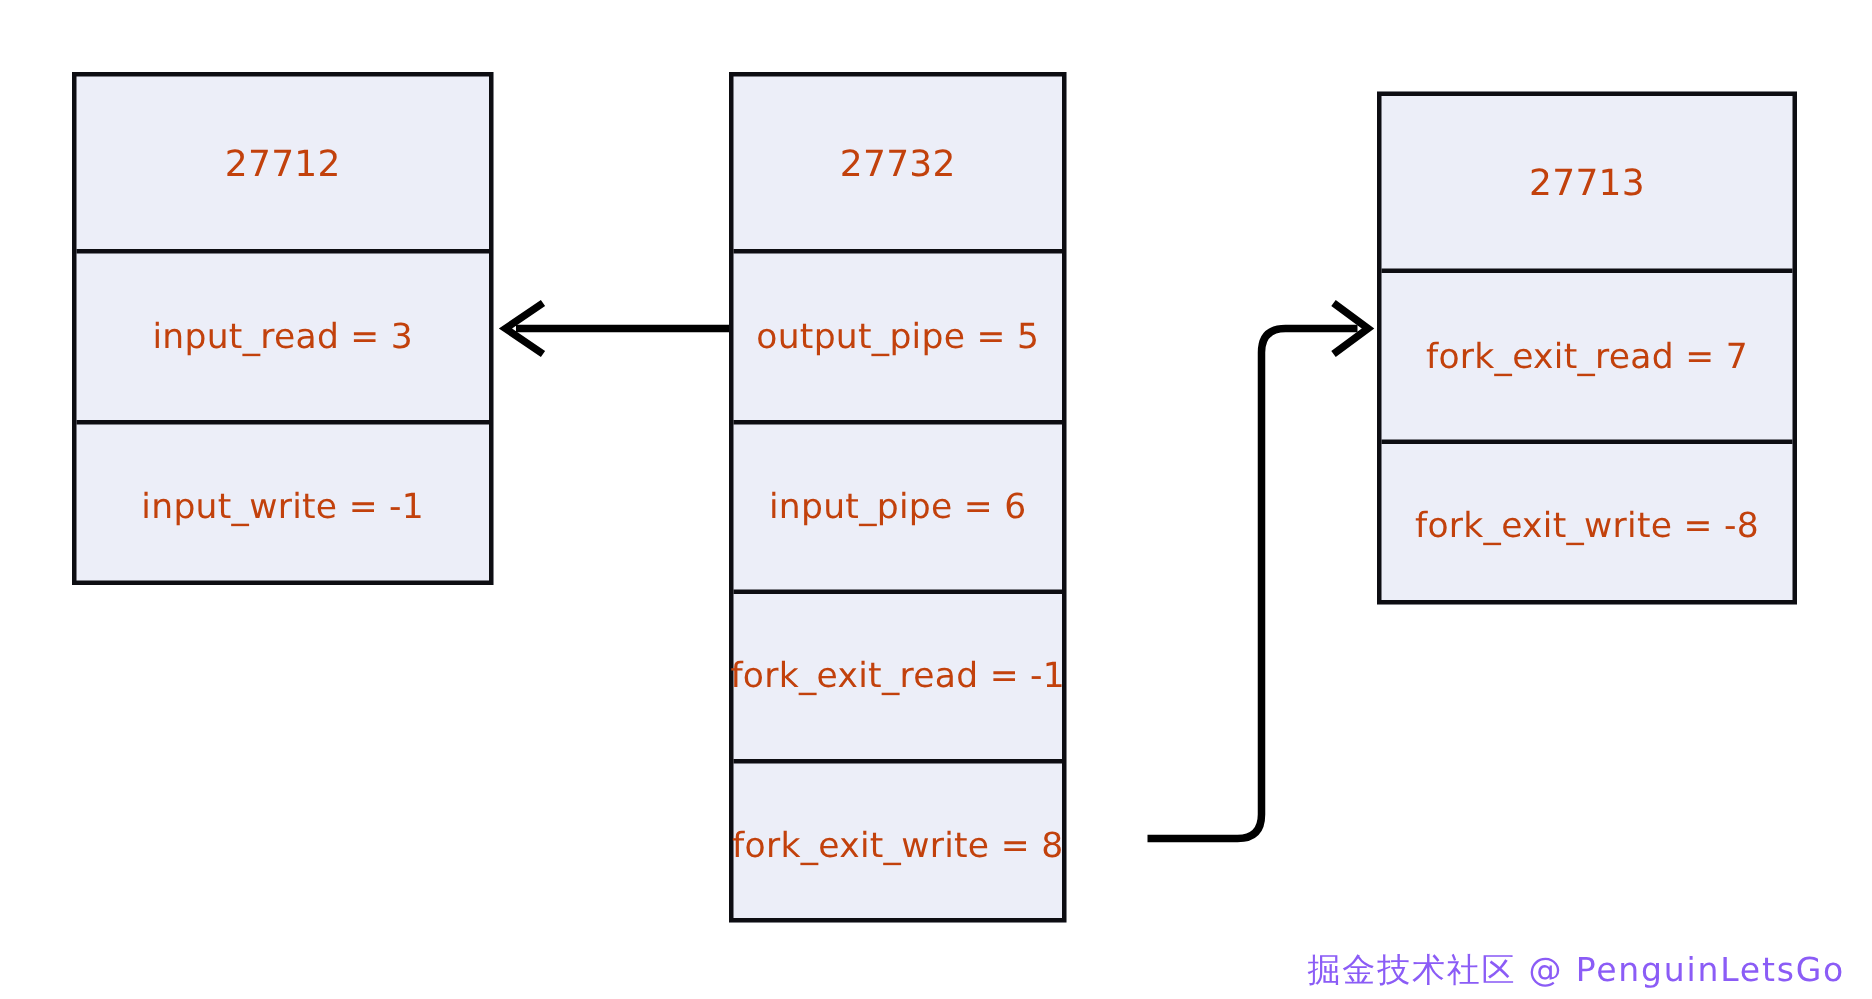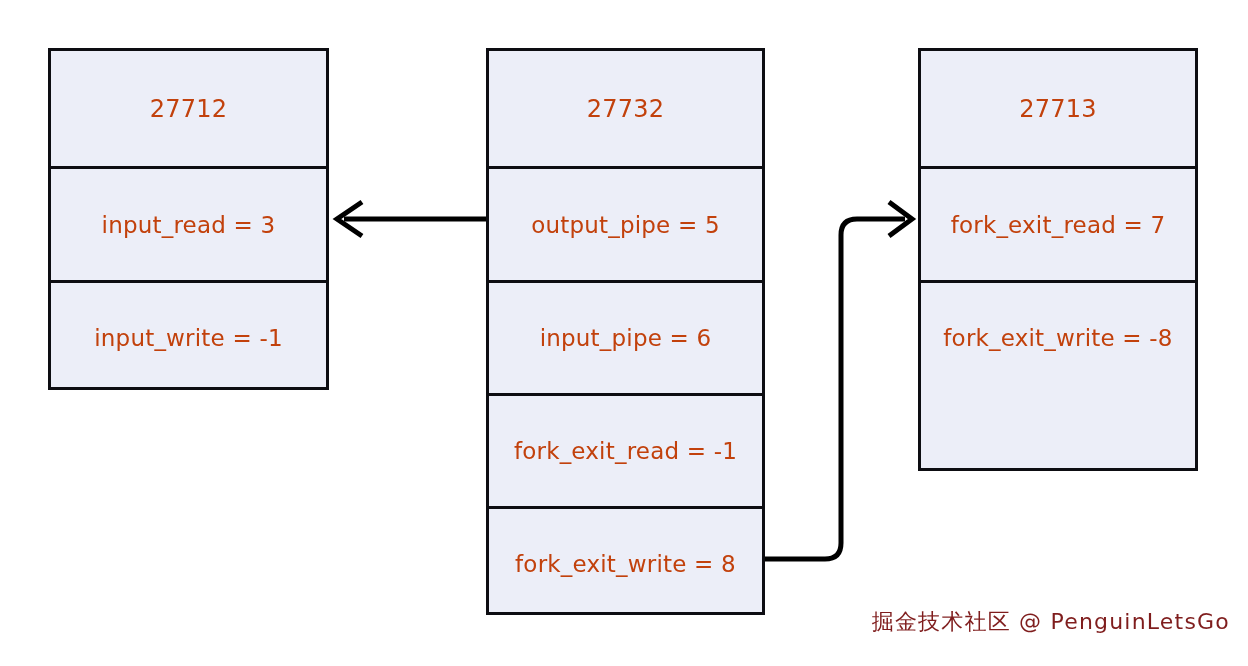--- a/index.html
+++ b/index.html
@@ -48,42 +48,42 @@
     border-top: 3px solid #0d0d12;
     text-align: right;
   }
 
   .proc-row.pid {
     font-size: 24px;
   }
 
   
   #box-left   { left: 48px;  top: 48px;  width: 281px; height: 342px; }
-  #box-middle { left: 486px; top: 48px;  width: 279px; height: 567px; }
-  #box-right  { left: 918px; top: 48px;  width: 280px; height: 423px; }
+  #box-middle { left: 486px; top: 48px;  width: 225px; height: 567px; }
+  #box-right  { left: 918px; top: 61px;  width: 280px; height: 342px; }
 
   .h115 { height: 115px; }
   .h114 { height: 114px; }
   .h113 { height: 113px; }
   .h112 { height: 112px; }
 
   #arrows {
     position: absolute;
     left: 0;
     top: 0;
     width: 1248px;
     height: 666px;
     pointer-events: none;
   }
 
   #watermark {
     position: absolute;
     right: 18px;
-    bottom: 29px;
-    color: #7f1d1d;
+    bottom: 4px;
+    color: #8b5cf6;
     font-size: 22px;
     letter-spacing: 1.2px;
     white-space: nowrap;
     font-family: "DejaVu Sans", "Liberation Sans", sans-serif;
   }
 </style>
 </head>
 <body>
 
 <div id="canvas">

